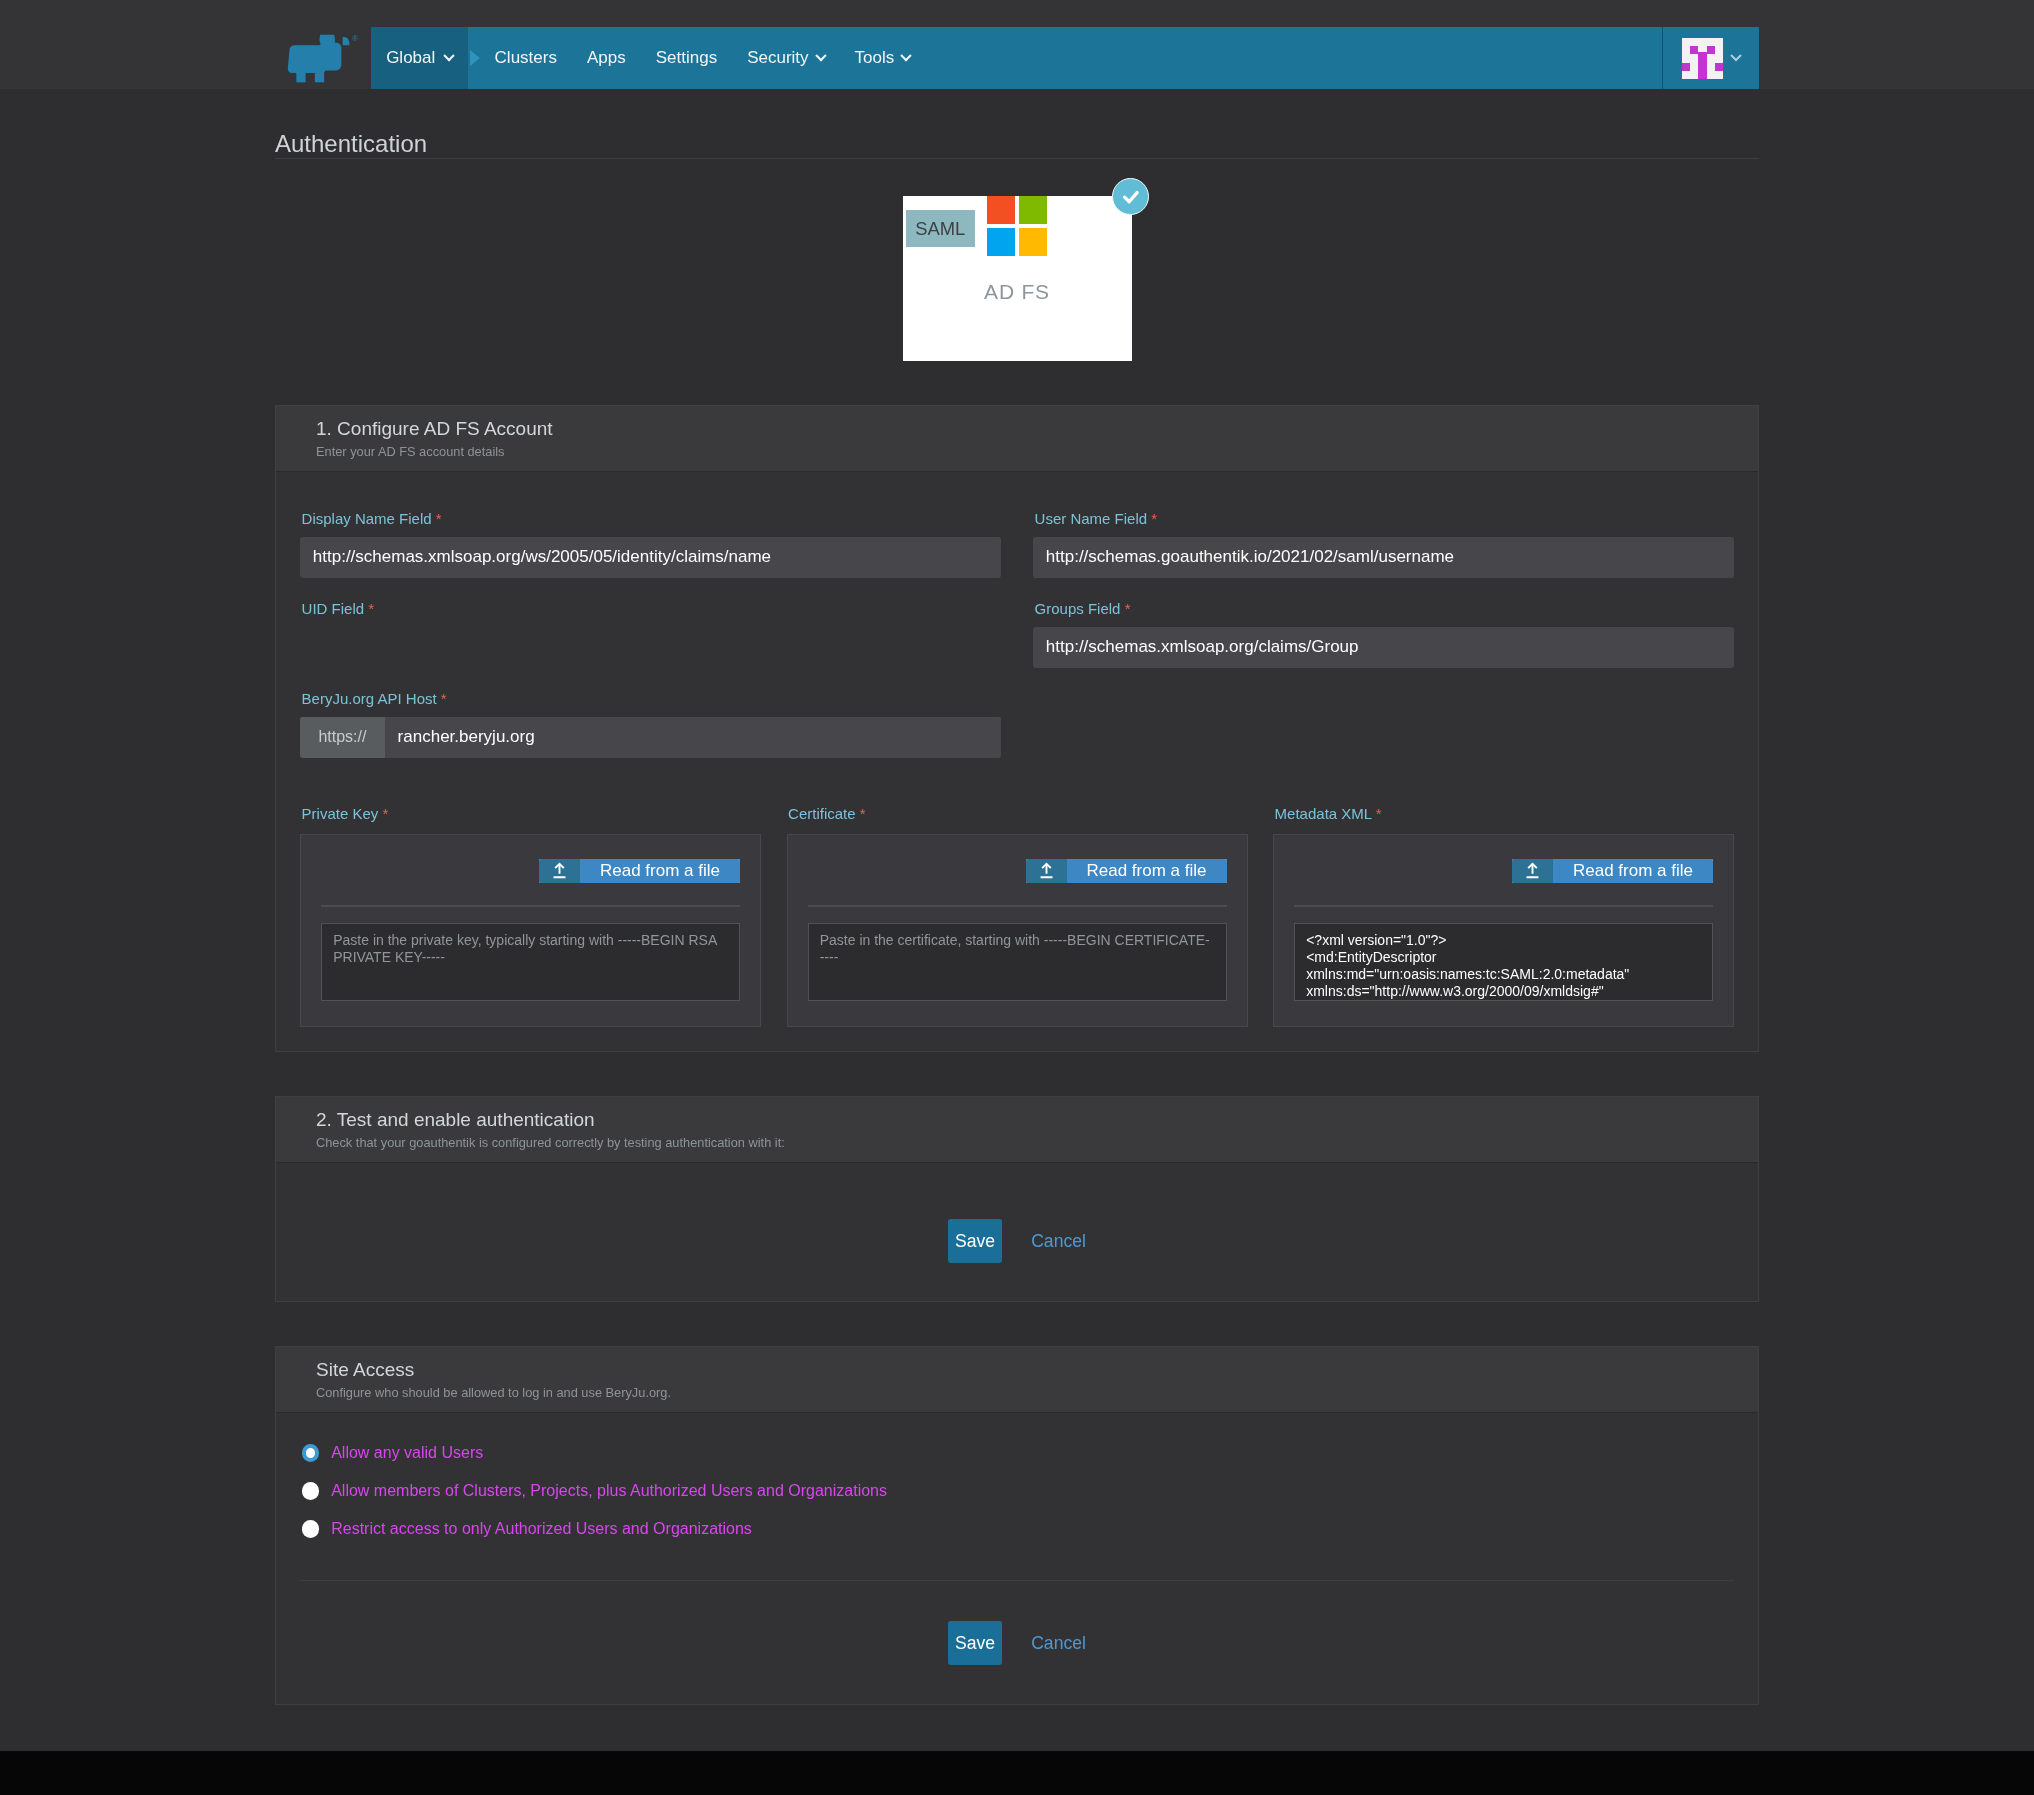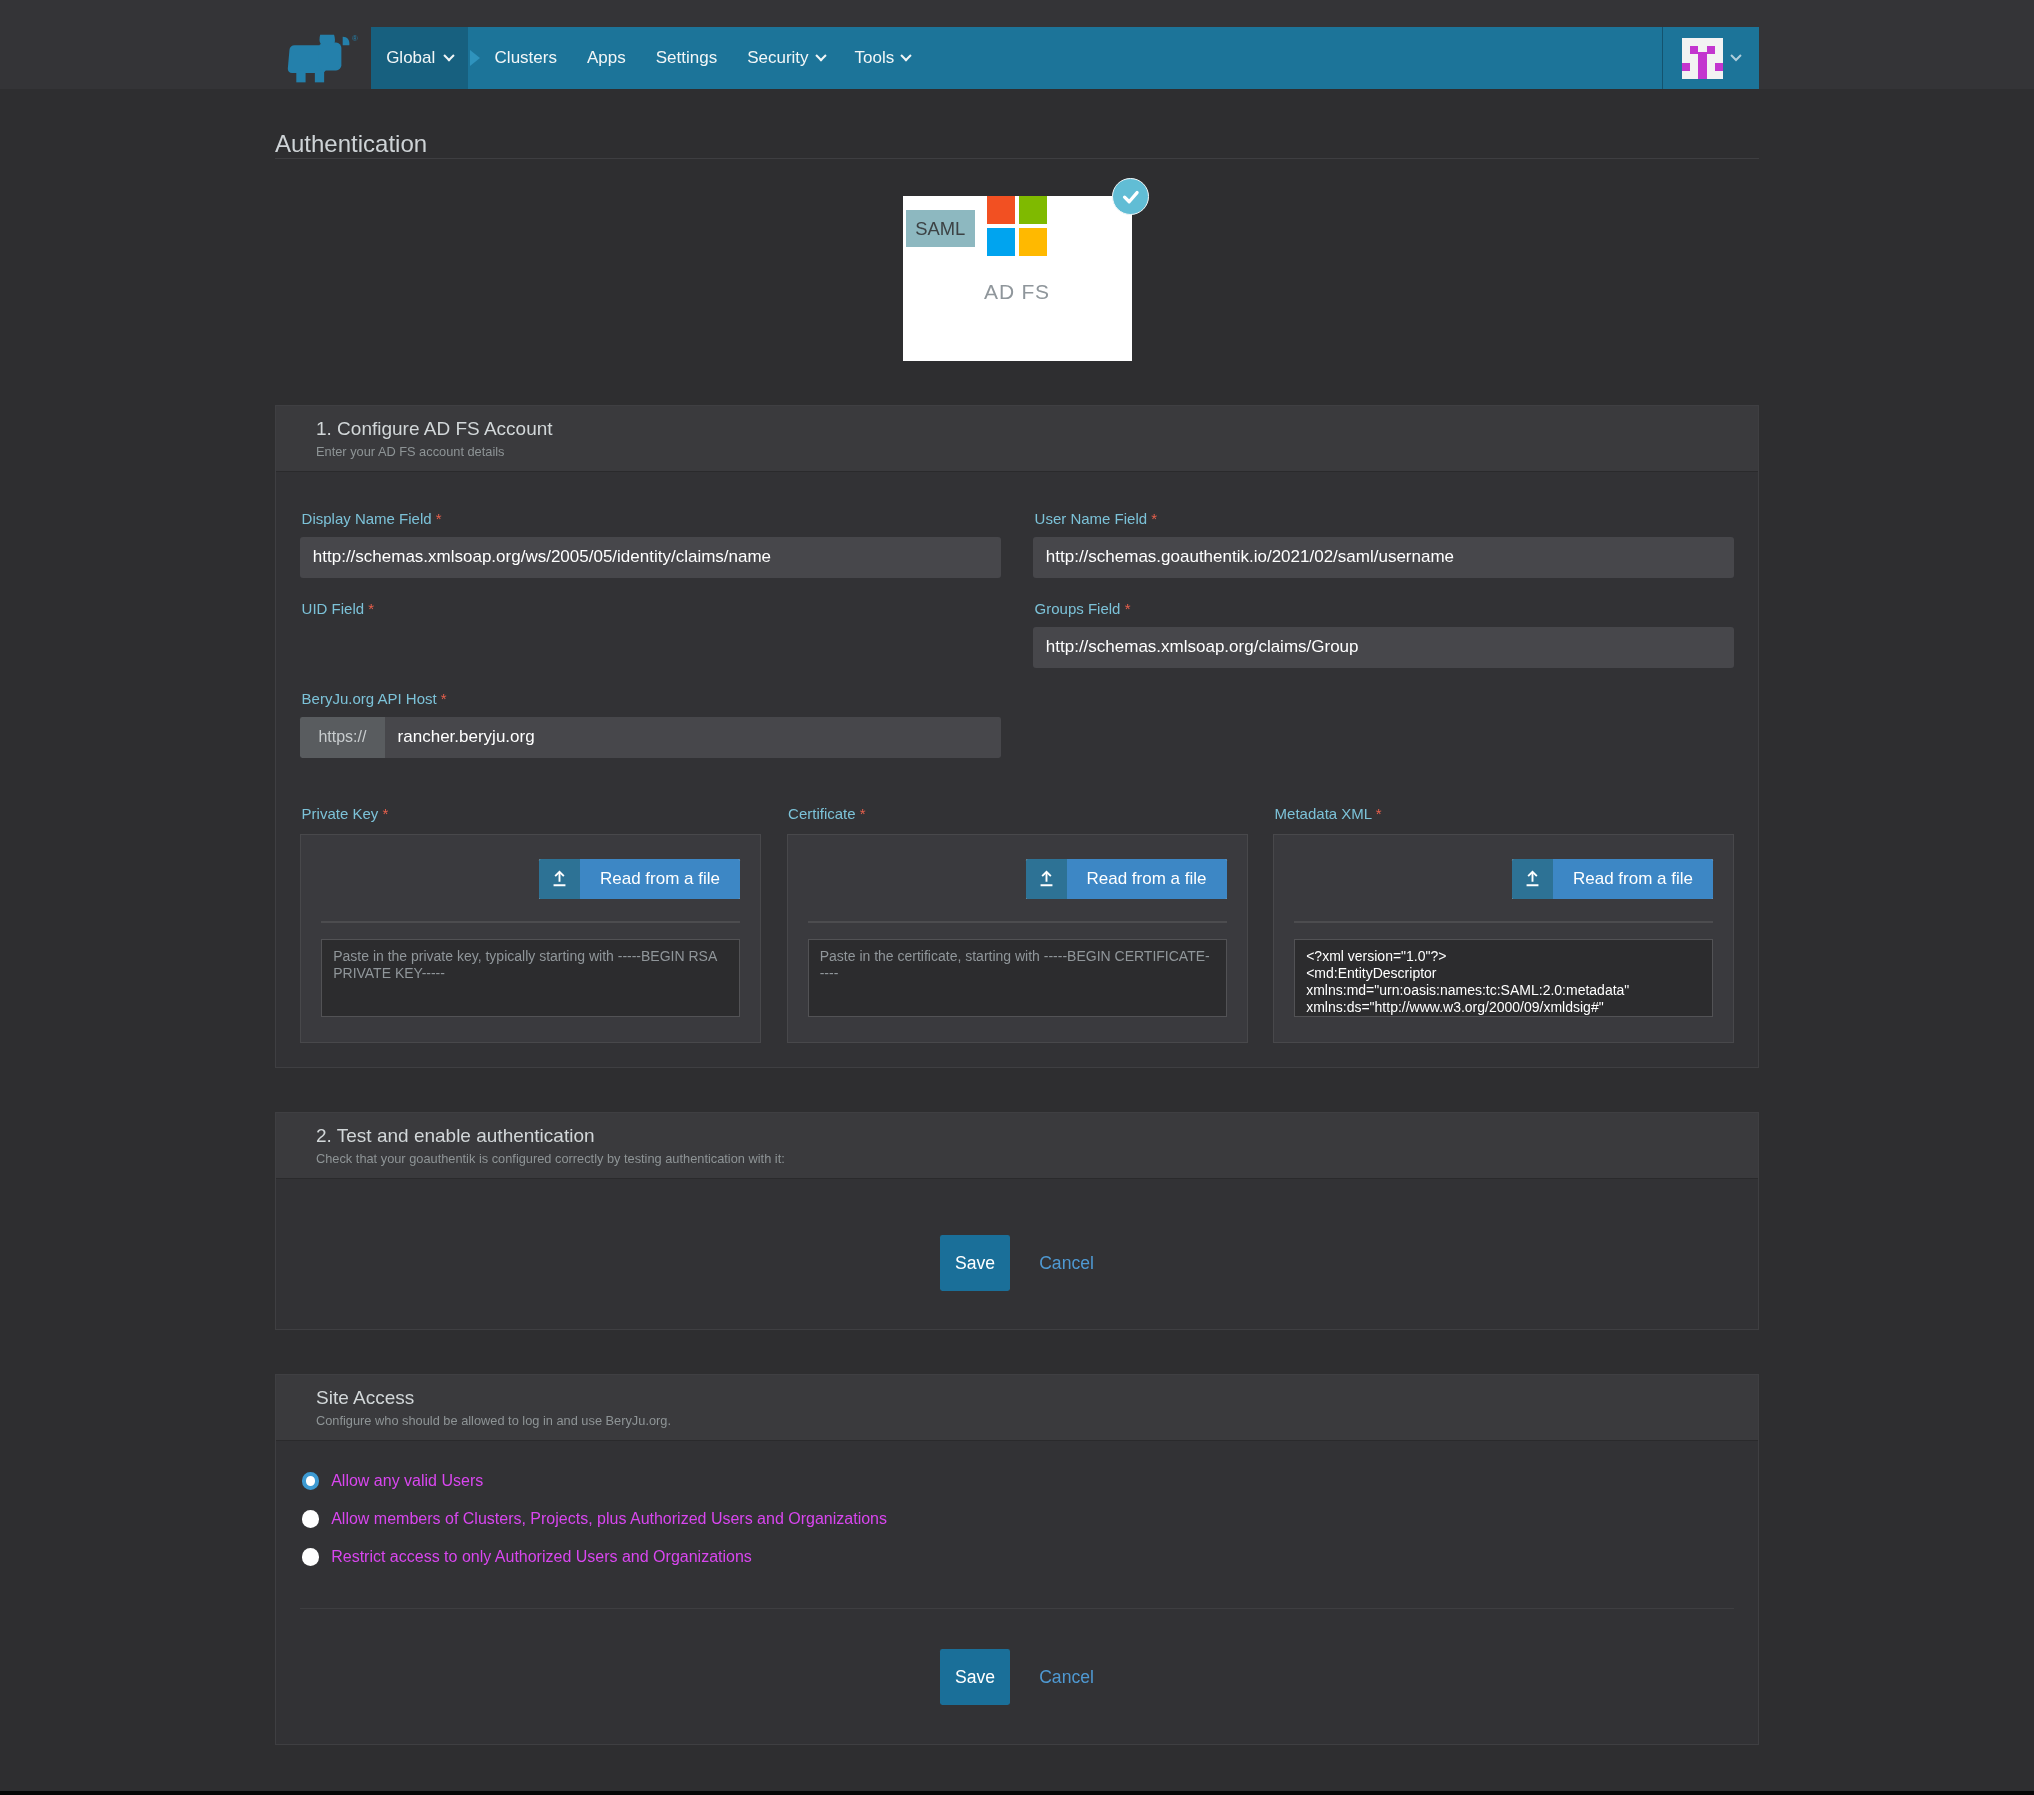--- a/index.html
+++ b/index.html
@@ -45,29 +45,29 @@
   .req { color:#e8604c; }
   .text-input { width:100%; height:41px; background:#47474b; border:none; border-radius:3px; color:#fff; font-size:17px; padding:0 12.8px; outline:none; }
   .input-group { display:flex; }
   .input-addon { background:#595c5f; color:#c8ccce; font-size:16px; display:flex; align-items:center; padding:0 18.4px; border-radius:2.4px 0 0 2.4px; }
   .input-group .text-input { border-radius:0 2.4px 2.4px 0; }
   
   .grid3 { display:grid; grid-template-columns:repeat(3,1fr); gap:25.5px; margin-top:25.5px; }
   .panel-wrap label { display:block; font-size:15px; color:#7cc2d8; margin:22.3px 1.6px 11.2px; }
   .panel { background:#3a3a3e; border:0.8px solid #48484b; padding:24px 20px 25.5px; }
   .panel-btn-row { display:flex; justify-content:flex-end; }
-  .read-btn { display:inline-flex; height:40px; border:none; padding:0; border-radius:1.6px; overflow:hidden; cursor:pointer; font-family:inherit; }
+  .read-btn { display:inline-flex; height:24px; border:none; padding:0; border-radius:1.6px; overflow:hidden; cursor:pointer; font-family:inherit; }
   .read-btn .ic { width:41px; background:#2d7295; display:flex; align-items:center; justify-content:center; }
   .read-btn .txt { background:#3d87c5; color:#ffffff; font-size:17px; padding:0 20px; display:flex; align-items:center; }
   .panel-divider { height:1.6px; background:#4c4c4f; margin:22.3px 0 16px; }
   .panel textarea { display:block; width:100%; height:78px; background:#2c2c2e; border:0.8px solid #525255; color:#fff; font-size:14px; line-height:1.22; padding:8px 11.2px; resize:none; outline:none; font-family:inherit; overflow:hidden; }
   .panel textarea::placeholder { color:#90969a; opacity:1; }
   
   .actions { display:flex; justify-content:center; align-items:center; gap:29px; margin:40px 0 14.4px; }
-  .save-btn { background:#1a6f99; color:#fff; border:none; border-radius:2.4px; height:56px; padding:0 15px; font-size:17.6px; cursor:pointer; font-family:inherit; }
+  .save-btn { background:#1a6f99; color:#fff; border:none; border-radius:2.4px; height:44px; padding:0 7px; font-size:17.6px; cursor:pointer; font-family:inherit; }
   .cancel-link { color:#4f99d2; font-size:17.6px; text-decoration:none; cursor:pointer; }
   
   .radio-list { padding:4.8px 1.6px 0; }
   .radio-row { display:flex; align-items:center; gap:12px; height:38px; font-size:16px; color:#d946ef; cursor:pointer; }
   .radio-dot { width:17.6px; height:17.6px; border-radius:50%; background:#ffffff; flex:none; }
   .radio-dot.on { border:4.8px solid #3d9ad2; }
   .body-divider { border-top:0.8px solid #3e3e41; margin-top:32px; }
   
   footer { background:#060606; height:70px; margin-top:46px; display:flex; align-items:center; padding:0 32px; font-size:17px; }
 </style>

